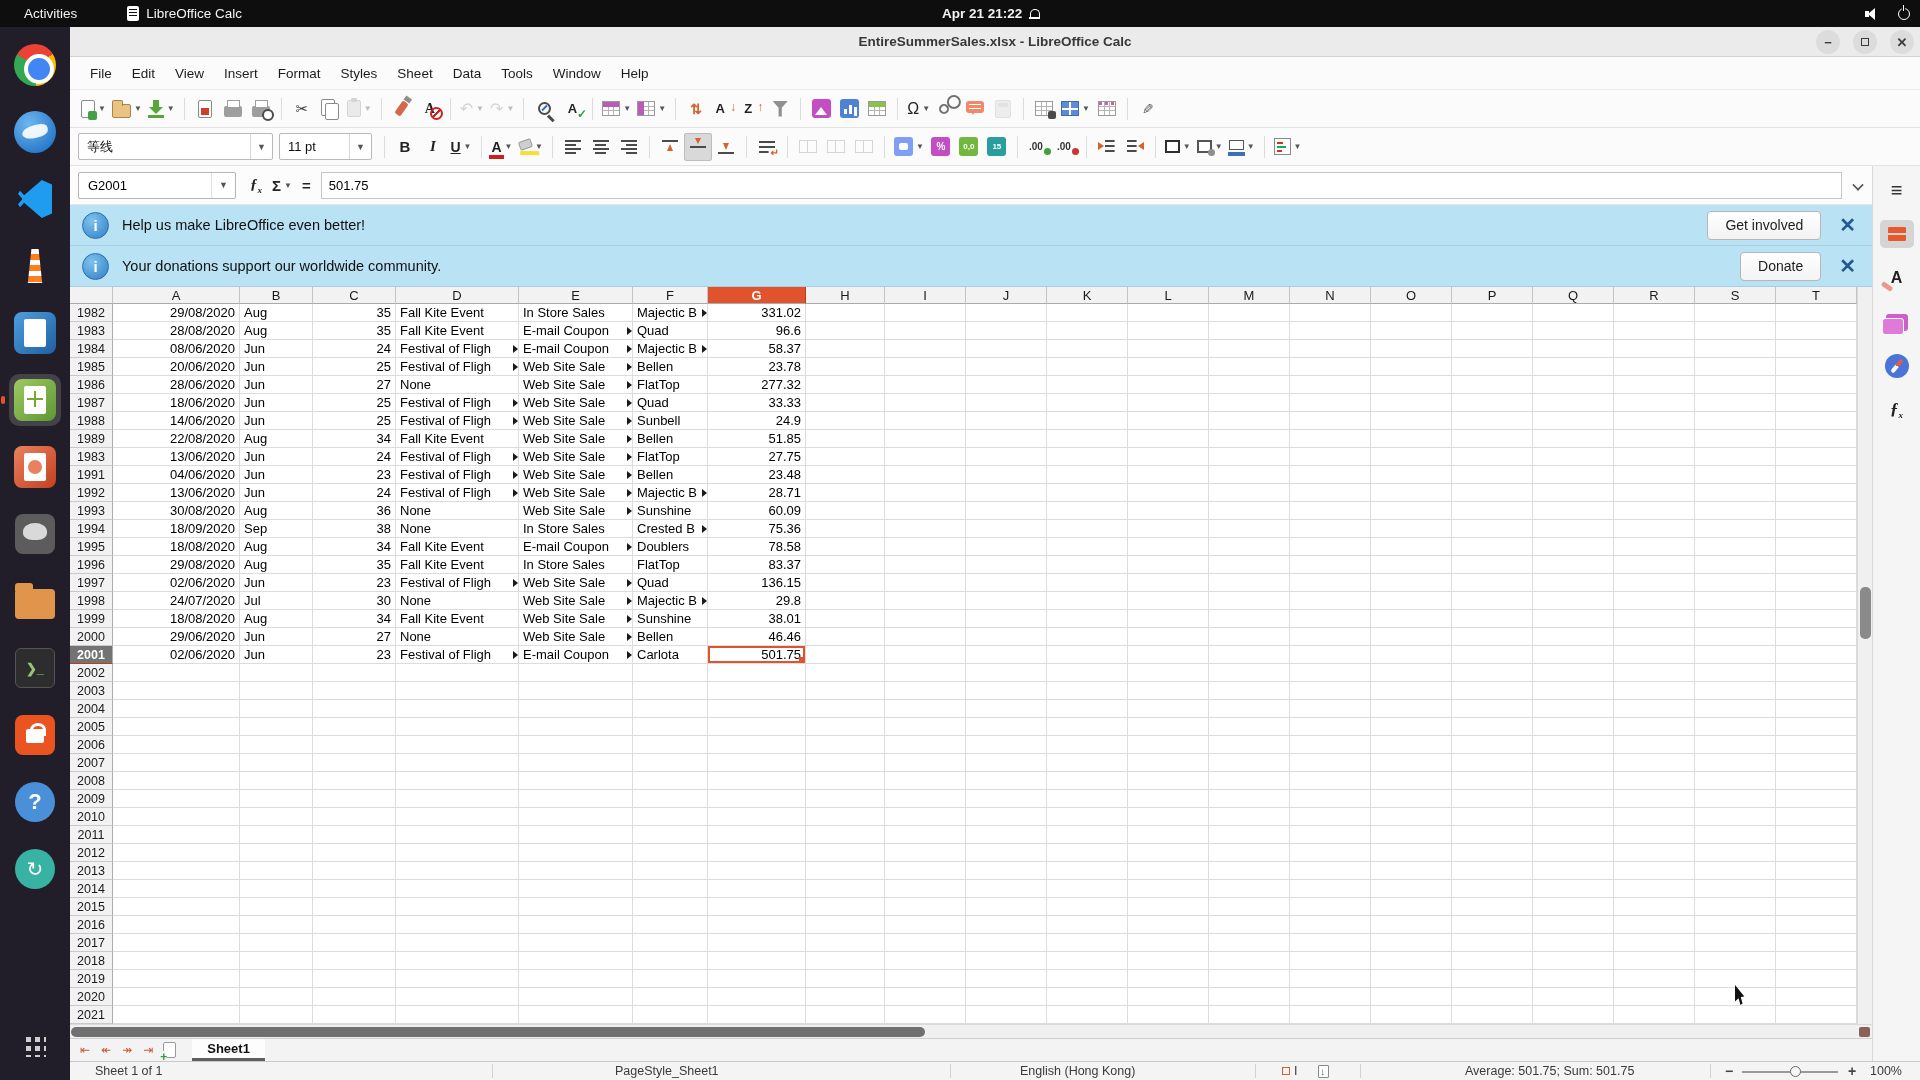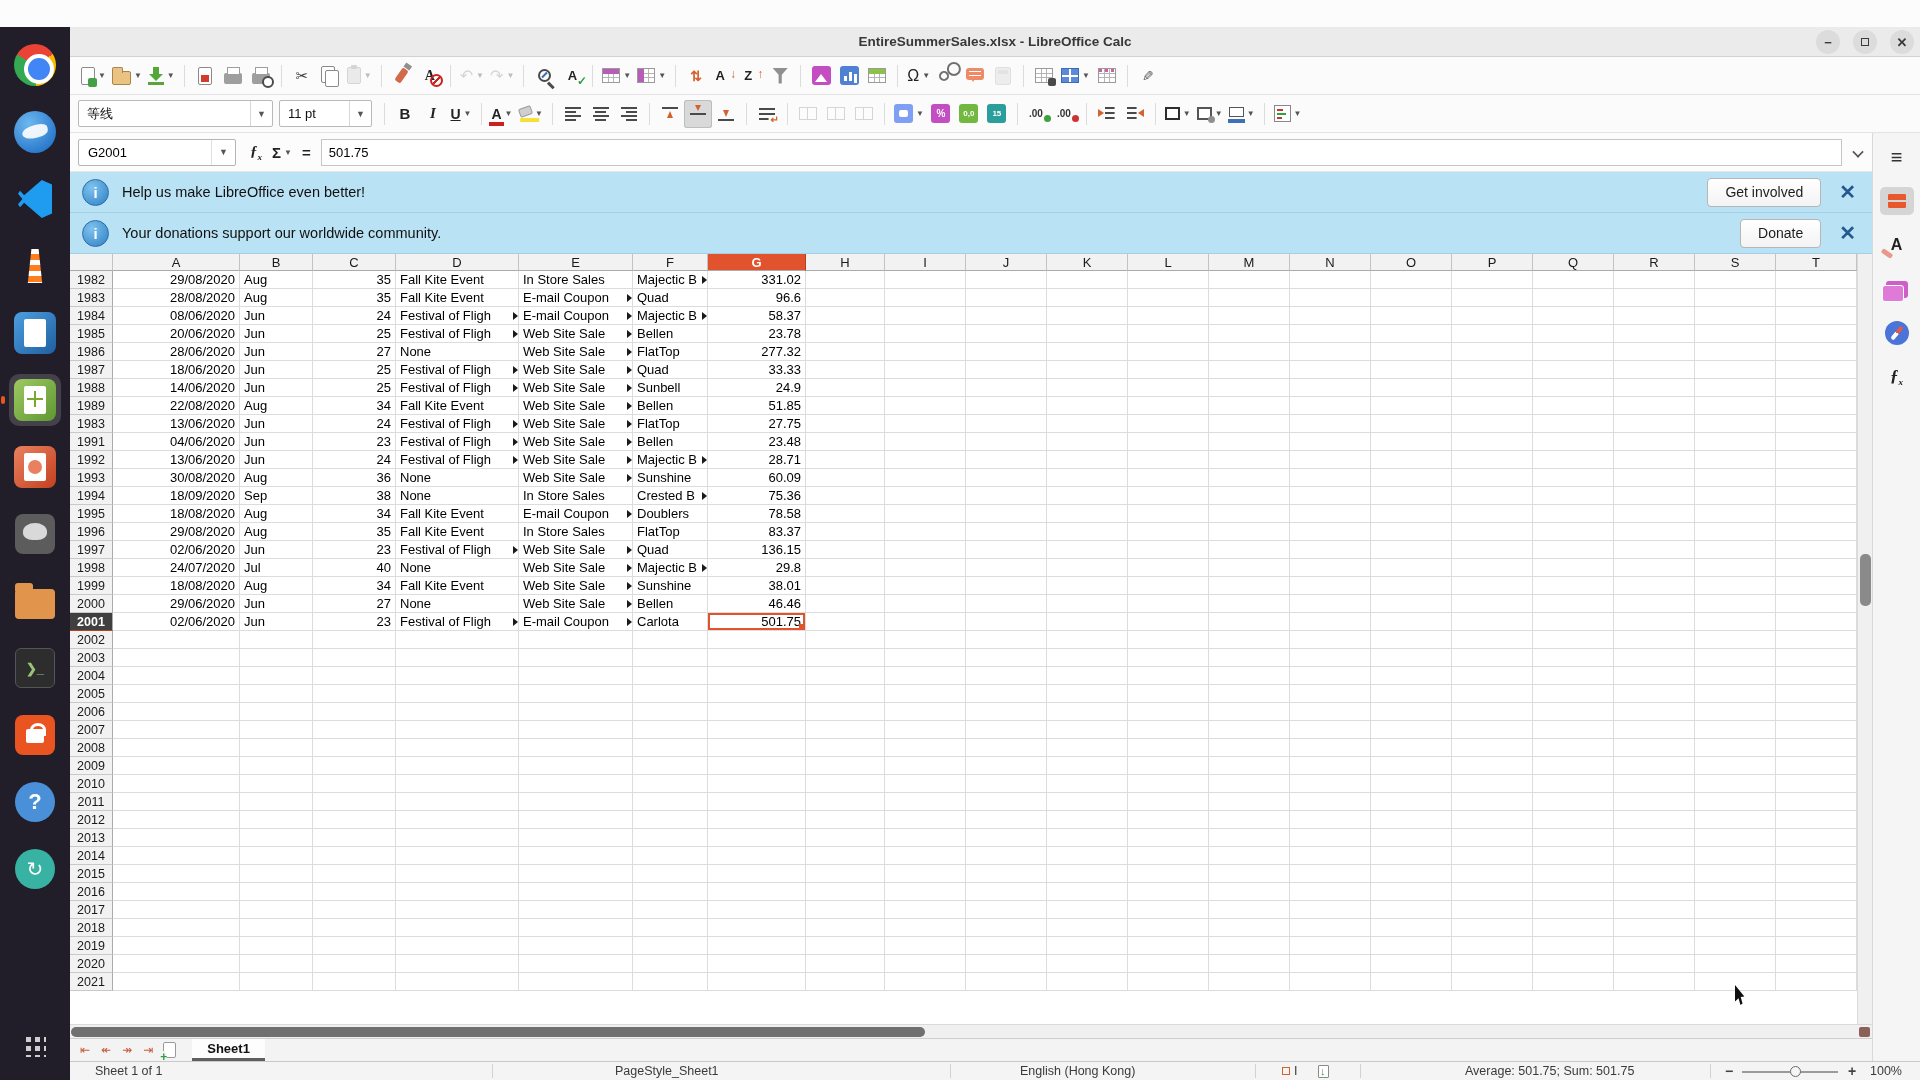--- a/index.html
+++ b/index.html
@@ -206,21 +206,21 @@
   .nbtn { height:29px; background:linear-gradient(#fff,#f3f3f3); border:1px solid #b6b6b6; border-radius:4px; padding:0 17px; font-size:14px; color:#1d1d1d; display:flex; align-items:center; }
   .nclose { margin:0 16px 0 18px; color:#24588f; font-size:20px; font-weight:700; line-height:1; }
 
   
   .gridwrap { flex:1; position:relative; overflow:hidden; background:#fff; min-height:0; }
   .ghead { display:flex; height:17px; }
   .grow { display:flex; height:18px; }
   .hc { background:#f2f2f2; border-right:1px solid #c3c3c3; border-bottom:1px solid #ababab; display:flex; align-items:center; justify-content:center; font-size:13px; color:#1a1a1a; flex:0 0 auto; }
   .hc.sel { background:#e1532c; color:#fff; font-weight:700; border-right-color:#b93f1c; }
   .rh { width:43px; background:#f2f2f2; border-right:1px solid #ababab; border-bottom:1px solid #c9c9c9; display:flex; align-items:center; justify-content:center; font-size:12.5px; color:#1a1a1a; flex:0 0 auto; }
-  .rh.sel { background:#404040; color:#fff; font-weight:700; border-bottom-color:#b93f1c; }
+  .rh.sel { background:#737373; color:#fff; font-weight:700; border-bottom-color:#b93f1c; }
   .cell { border-right:1px solid #dcdcdc; border-bottom:1px solid #dcdcdc; font-size:13px; color:#000; display:flex; align-items:center; padding:0 4px; overflow:hidden; position:relative; flex:0 0 auto; background:#fff; white-space:nowrap; }
   .cell.num { justify-content:flex-end; }
   .cell .ta { position:absolute; right:0; top:50%; transform:translateY(-50%); width:0; height:0; border-top:4px solid transparent; border-bottom:4px solid transparent; border-left:5px solid #1a1a1a; }
   .cell.selcell { box-shadow:inset 0 0 0 2px #e1532c; z-index:2; }
   .cell.selcell .handle { position:absolute; right:0; bottom:0; width:6px; height:6px; background:#e1532c; }
   .vscroll { position:absolute; right:0; top:0; width:15px; height:100%; background:#f0f0f0; border-left:1px solid #dadada; }
   .vthumb { position:absolute; left:2px; top:300px; width:11px; height:52px; background:#8a8a8a; border-radius:5px; }
 
   .hscroll { height:14px; background:#f0f0f0; border-top:1px solid #dadada; position:relative; flex:0 0 auto; }
   .hthumb { position:absolute; left:1px; top:2px; width:854px; height:10px; background:#707070; border-radius:5px; }
@@ -245,20 +245,35 @@
 
   
   .cursor { position:absolute; left:1735px; top:985px; width:13px; height:20px; background:#111; clip-path:polygon(0 0,0 82%,27% 66%,42% 100%,58% 93%,44% 60%,72% 58%); z-index:50; }
   .cursor::after{ content:""; }
 </style>
 </head>
 <body>
 
 <div id="screen">
 
+  <div class="topbar">
+    <span class="activities">Activities</span>
+    <span class="appbadge">
+      <span class="appico"></span>
+      <span>LibreOffice Calc</span>
+    </span>
+    <span class="clock">
+      <span>Apr 21 21:22</span>
+      <span class="bell"></span>
+    </span>
+    <span class="sysicons">
+      <span class="vol"></span>
+      <span class="pwr"></span>
+    </span>
+  </div>
 
   <div class="dock" id="dock">
       <div class="ditem">
         <div class="dk-chrome"></div>
       </div>
       <div class="ditem">
         <div class="dk-thunderbird"></div>
       </div>
       <div class="ditem">
         <div class="dk-vscode"></div>
@@ -304,20 +319,33 @@
       <span>EntireSummerSales.xlsx - LibreOffice Calc</span>
       <span class="winbtns">
         <span class="wbtn">−</span>
         <span class="wbtn">
             <span class="maxsq"></span>
           </span>
         <span class="wbtn">✕</span>
       </span>
     </div>
 
+    <div class="menubar" id="menubar">
+        <span class="mitem">File</span>
+        <span class="mitem">Edit</span>
+        <span class="mitem">View</span>
+        <span class="mitem">Insert</span>
+        <span class="mitem">Format</span>
+        <span class="mitem">Styles</span>
+        <span class="mitem">Sheet</span>
+        <span class="mitem">Data</span>
+        <span class="mitem">Tools</span>
+        <span class="mitem">Window</span>
+        <span class="mitem">Help</span>
+      </div>
 
     <div class="toolbar" id="toolbar1">
         <div class="tbtn">
           <span class="gi gpage g-new"></span>
           <span class="caret">▼</span>
         </div>
         <div class="tbtn">
           <span class="gi g-open"></span>
           <span class="caret">▼</span>
         </div>
@@ -1221,21 +1249,21 @@
               </div>
               <div class="grow">
                 <div class="rh">1998</div>
                 <div class="cell num" style="width: 127px;">
                   <span>24/07/2020</span>
                 </div>
                 <div class="cell" style="width: 73px;">
                   <span>Jul</span>
                 </div>
                 <div class="cell num" style="width: 83px;">
-                  <span>40</span>
+                  <span>30</span>
                 </div>
                 <div class="cell" style="width: 123px;">
                   <span>None</span>
                 </div>
                 <div class="cell" style="width: 114px;">
                   <span>Web Site Sale</span>
                   <span class="ta"></span>
                 </div>
                 <div class="cell" style="width: 75px;">
                   <span>Majectic B</span>

